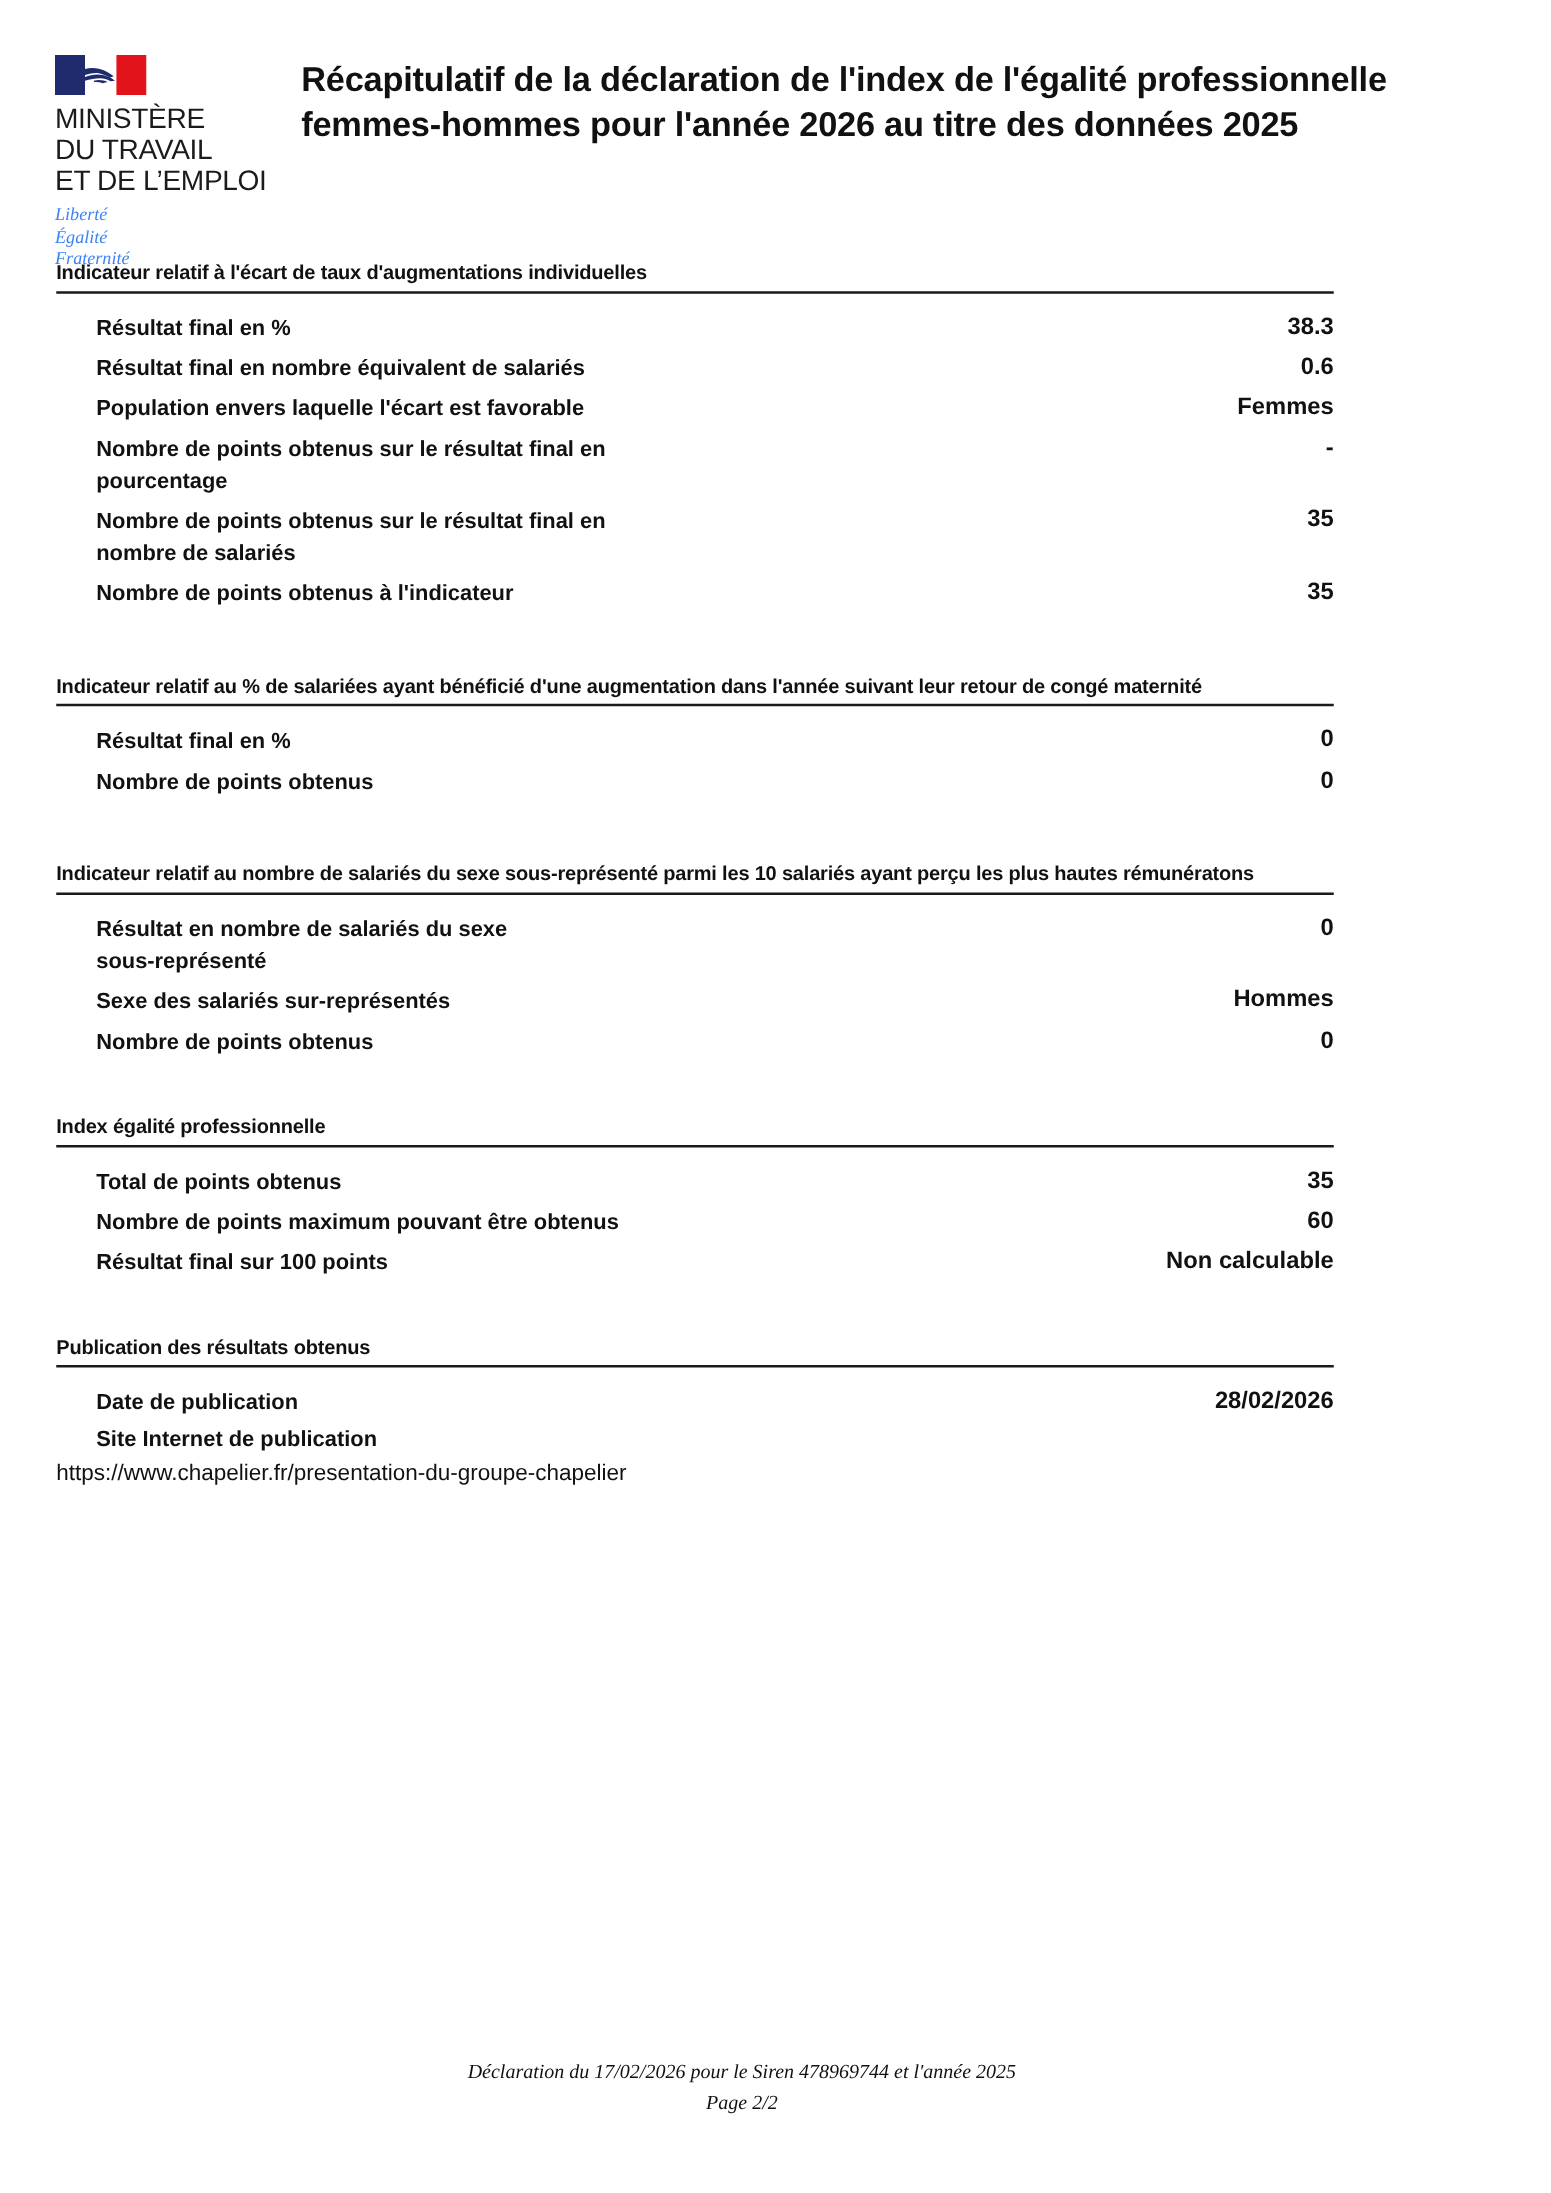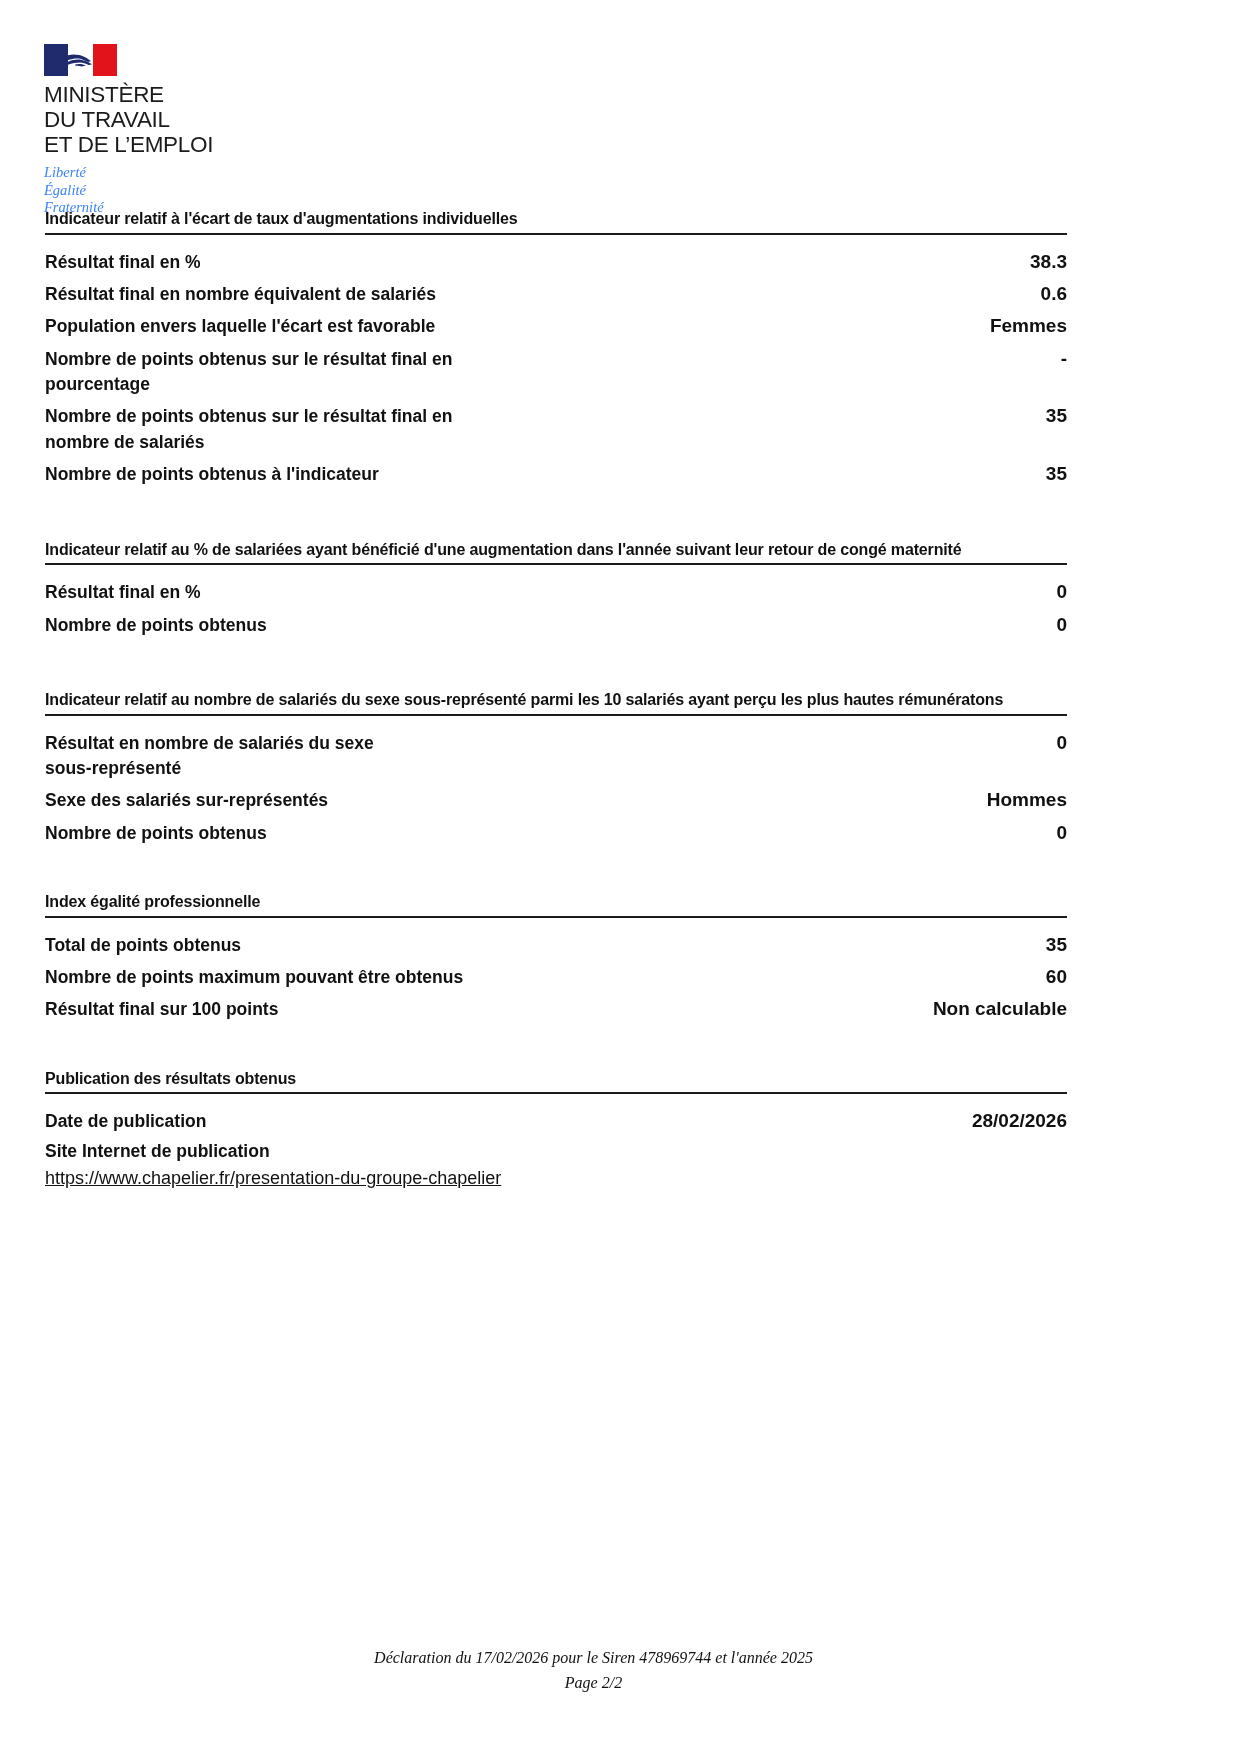--- a/index.html
+++ b/index.html
@@ -124,20 +124,21 @@
     justify-content: space-between;
     padding: 4px 0 3px 0;
   }
   .row-label {
     font-size: 17.5px;
     font-weight: bold;
     line-height: 1.45;
     color: #111111;
     max-width: 640px;
     white-space: pre-line;
+    margin-left: 32px;
   }
   .row-value {
     font-size: 19px;
     font-weight: bold;
     line-height: 1.3;
     color: #111111;
     text-align: right;
     white-space: nowrap;
     padding-left: 20px;
   }
@@ -146,21 +147,20 @@
 
   .pub-row {
     padding: 4px 0 0 0;
   }
   .pub-url {
     font-size: 18px;
     font-weight: normal;
     line-height: 1.5;
     color: #111111;
     padding-top: 1px;
-    text-decoration: underline;
   }
 
   
   .footer {
     position: absolute;
     left: 0;
     bottom: 58px;
     width: 1187px;
     text-align: center;
     font-family: "Liberation Serif", serif;
@@ -194,20 +194,21 @@
         <div>DU TRAVAIL</div>
         <div>ET DE L’EMPLOI</div>
       </div>
       <div class="motto">
         <div>Liberté</div>
         <div>Égalité</div>
         <div>Fraternité</div>
       </div>
     </div>
 
+    <div class="doc-title">Récapitulatif de la déclaration de l'index de l'égalité professionnelle femmes-hommes pour l'année 2026 au titre des données 2025</div>
   </div>
 
   <div class="content">
 
     <div class="section">
       <div class="section-title">Indicateur relatif à l'écart de taux d'augmentations individuelles</div>
       <div class="rows">
         <div class="row">
           <div class="row-label">Résultat final en %</div>
           <div class="row-value">38.3</div>

